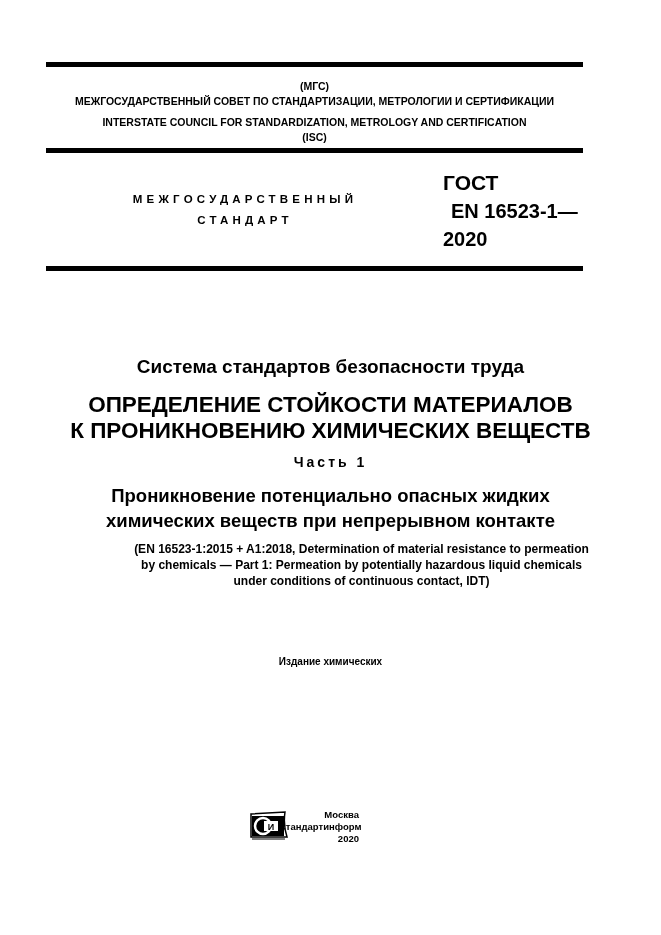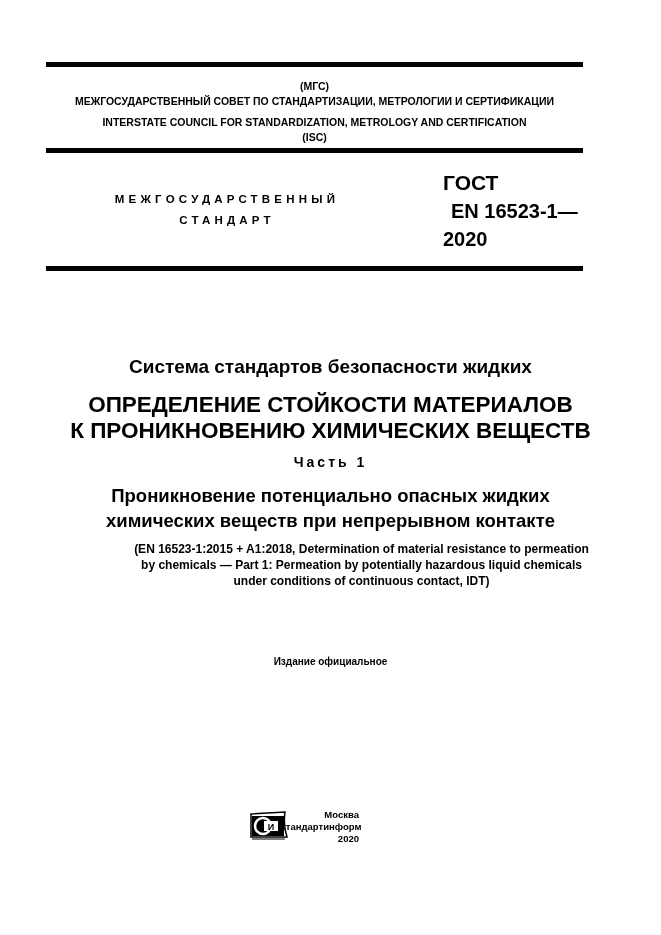--- a/index.html
+++ b/index.html
@@ -6,21 +6,21 @@
   body {
     width: 661px; height: 935px; position: relative; overflow: hidden;
     font-family: "Liberation Sans", sans-serif; color: #000;
   }
   .rule { position: absolute; left: 46px; width: 537px; height: 5px; background: #000; }
   .council {
     position: absolute; left: 46px; width: 537px; text-align: center;
     font-weight: bold; font-size: 10.5px; line-height: 15px;
   }
   .interstate-label {
-    position: absolute; left: 92px; width: 270px; text-align: center;
+    position: absolute; left: 110px; width: 270px; text-align: center;
     font-weight: bold; font-size: 11.5px; letter-spacing: 4.2px; line-height: 21px;
   }
   .gost {
     position: absolute; left: 443px; font-weight: bold; font-size: 20px; line-height: 25px;
   }
   .h-series { position:absolute; left:0; width:661px; text-align:center; font-weight:bold; font-size:19px; }
   .h-main { position:absolute; left:0; width:661px; text-align:center; font-weight:bold; font-size:22.5px; line-height:26px; }
   .h-part { position:absolute; left:0; width:661px; text-align:center; font-weight:bold; font-size:14px; letter-spacing:3px; }
   .h-sub { position:absolute; left:0; width:661px; text-align:center; font-weight:bold; font-size:18.5px; line-height:25px; }
   .h-en { position:absolute; left:0; width:661px; text-align:center; font-weight:bold; font-size:12px; line-height:16px;padding-left:31px; }
@@ -48,41 +48,41 @@
 </div>
 
 <div class="gost" style="top:170px;">
   <div style="font-size:21px;">ГОСТ</div>
   <div style="margin-top:4px;margin-left:8px;">EN 16523-1—</div>
   <div style="margin-top:3px;">2020</div>
 </div>
 
 <div class="rule" style="top:266px;"></div>
 
-<div class="h-series" style="top:356px;">Система стандартов безопасности жидких</div>
+<div class="h-series" style="top:356px;">Система стандартов безопасности труда</div>
 
 <div class="h-main" style="top:392px;">
   <div>ОПРЕДЕЛЕНИЕ СТОЙКОСТИ МАТЕРИАЛОВ</div>
   <div>К ПРОНИКНОВЕНИЮ ХИМИЧЕСКИХ ВЕЩЕСТВ</div>
 </div>
 
 <div class="h-part" style="top:454px;">Часть 1</div>
 
 <div class="h-sub" style="top:483px;">
   <div>Проникновение потенциально опасных жидких</div>
   <div>химических веществ при непрерывном контакте</div>
 </div>
 
 <div class="h-en" style="top:541px;">
   <div>(EN 16523-1:2015 + A1:2018, Determination of material resistance to permeation</div>
   <div>by chemicals — Part 1: Permeation by potentially hazardous liquid chemicals</div>
   <div>under conditions of continuous contact, IDT)</div>
 </div>
 
-<div class="h-edition" style="top:656px;">Издание официальное</div>
+<div class="h-edition" style="top:656px;">Издание химических</div>
 
 <div class="logo">
   <svg width="42" height="32" viewBox="0 0 42 32">
     <path d="M2 5 L36 3 Q34 16 38 28 L2 28 Z" fill="#fff" stroke="#000" stroke-width="1.5"></path>
     <rect x="3" y="7" width="32" height="20" fill="#000"></rect>
     <circle cx="14" cy="17" r="8" fill="none" stroke="#fff" stroke-width="2.5"></circle>
     <rect x="15" y="12" width="14" height="10" fill="#fff"></rect>
     <text x="22" y="21" font-size="9" font-weight="bold" text-anchor="middle" fill="#000" font-family="Liberation Sans, sans-serif">И</text>
     <line x1="3" y1="30" x2="36" y2="30" stroke="#000" stroke-width="1"></line>
   </svg>

